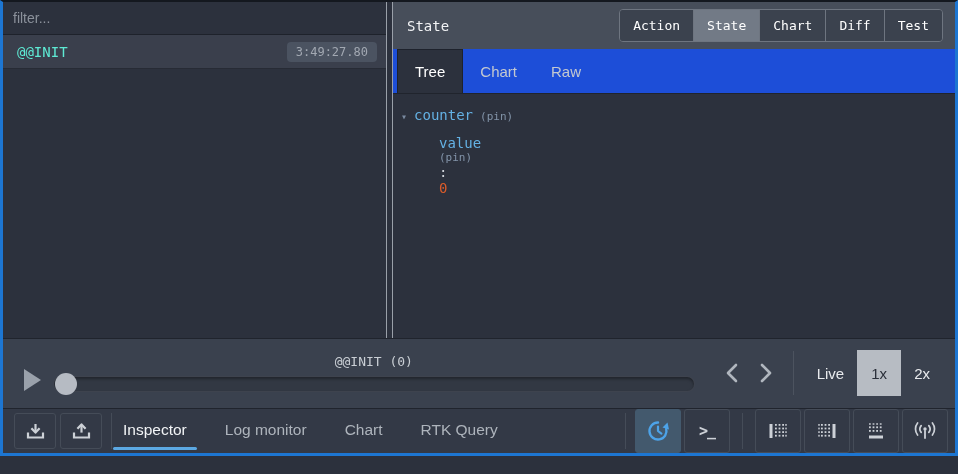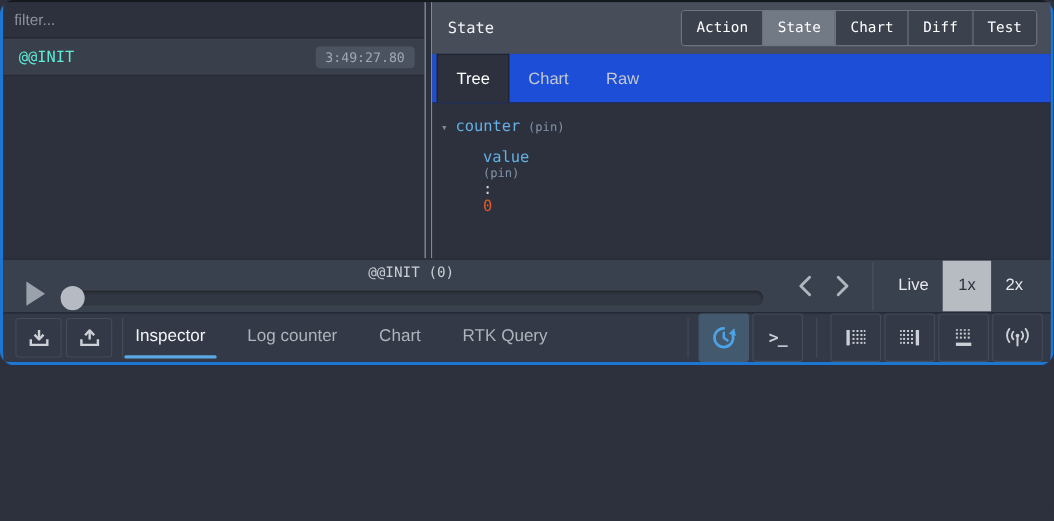--- a/index.html
+++ b/index.html
@@ -1,27 +1,26 @@
 <!DOCTYPE html>
 <html><head>
 <meta charset="utf-8">
 <style>
   * { margin:0; padding:0; box-sizing:border-box; }
   html,body { width:958px; height:474px; background:#2c313d; overflow:hidden; }
   body { font-family:"Liberation Sans", sans-serif; }
 
   .window {
-    width:958px; height:332px;
+    width:958px; height:456px;
     border-top:2px solid #14181f;
     border-left:3px solid #1d76d2;
     border-right:3px solid #1d76d2;
     border-bottom:3px solid #1d76d2;
     display:flex; flex-direction:column;
     background:#2c313d;
-    border-radius:13px;
   }
 
   
   .main-area { height:344px; display:flex; }
 
   .left-panel { width:383px; display:flex; flex-direction:column; background:#2c313d; }
   .filter-row { height:33px; border-bottom:1px solid #1e222b; display:flex; align-items:center; }
   .filter-input {
     width:100%; height:100%; background:transparent; border:none; outline:none;
     color:#dfe2e7; font-family:"Liberation Sans", sans-serif; font-size:14px; padding:0 10px;
@@ -243,21 +242,21 @@
           <path d="M9.5 10.6V3.4" stroke="#cdd1d7" stroke-width="2.2" fill="none"></path>
           <path d="M5.4 6.8 L9.5 2.4 L13.6 6.8" fill="none" stroke="#cdd1d7" stroke-width="2.2" stroke-linejoin="round"></path>
           <path d="M2 10.5v5h15v-5" fill="none" stroke="#cdd1d7" stroke-width="2.2"></path>
         </svg>
       </button>
     </div>
     <div class="f-sep"></div>
 
     <div class="footer-tabs">
       <button class="footer-tab active">Inspector</button>
-      <button class="footer-tab">Log counter</button>
+      <button class="footer-tab">Log monitor</button>
       <button class="footer-tab">Chart</button>
       <button class="footer-tab">RTK Query</button>
     </div>
 
     <div class="footer-spacer"></div>
 
     <div class="f-sep"></div>
     <div class="footer-right">
       <button class="sq-btn highlight">
         <svg width="24" height="24" viewBox="0 0 24 24">

